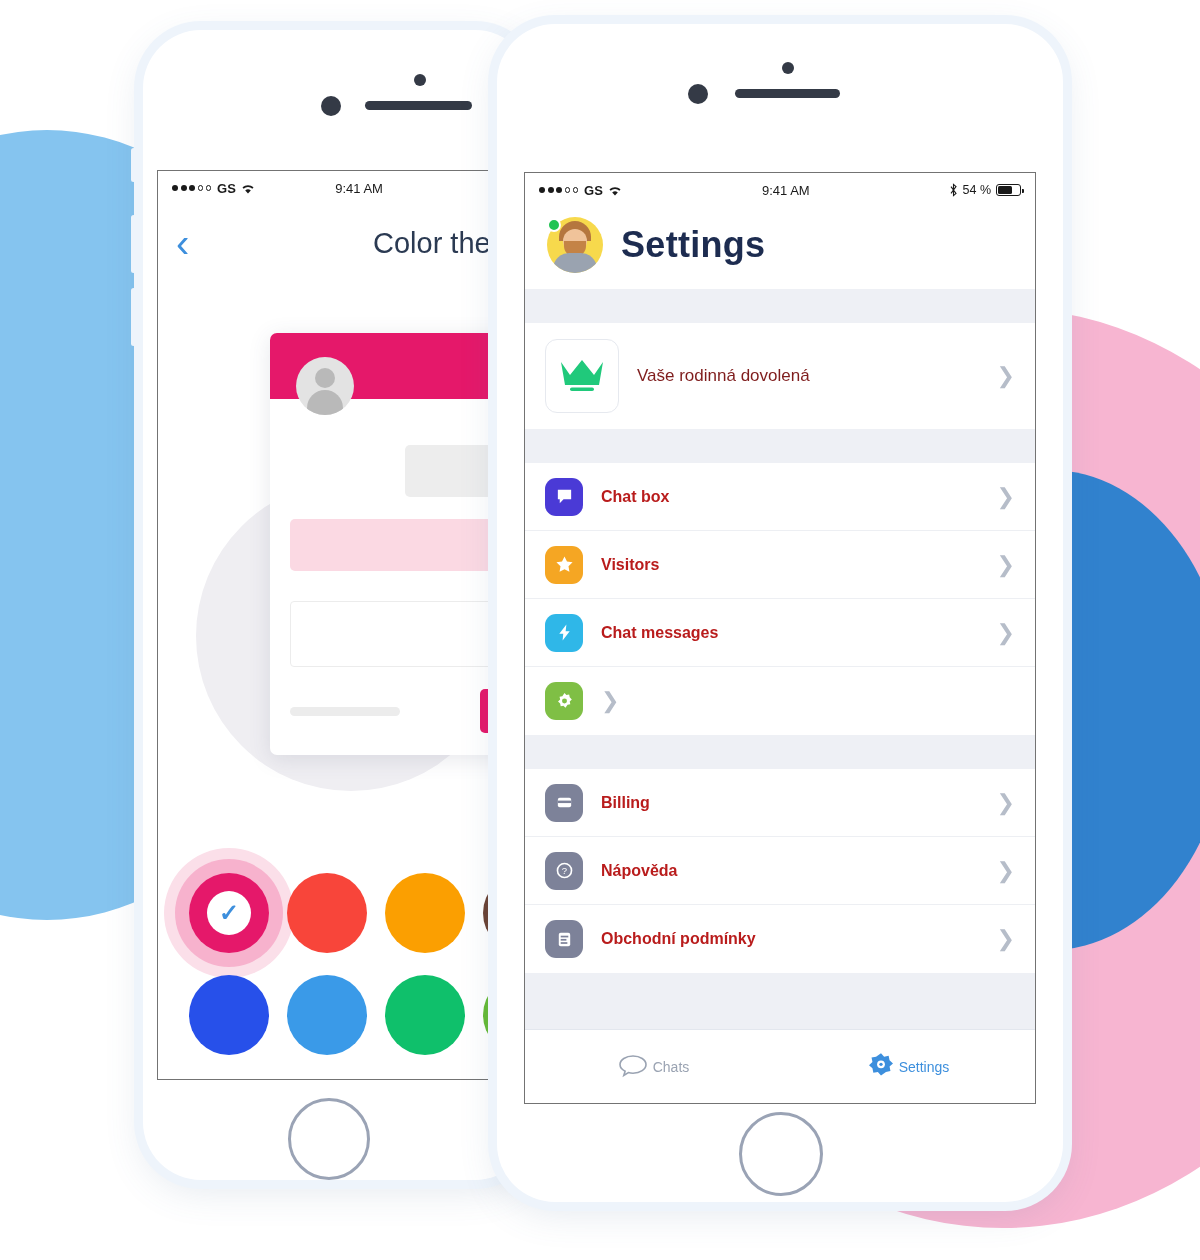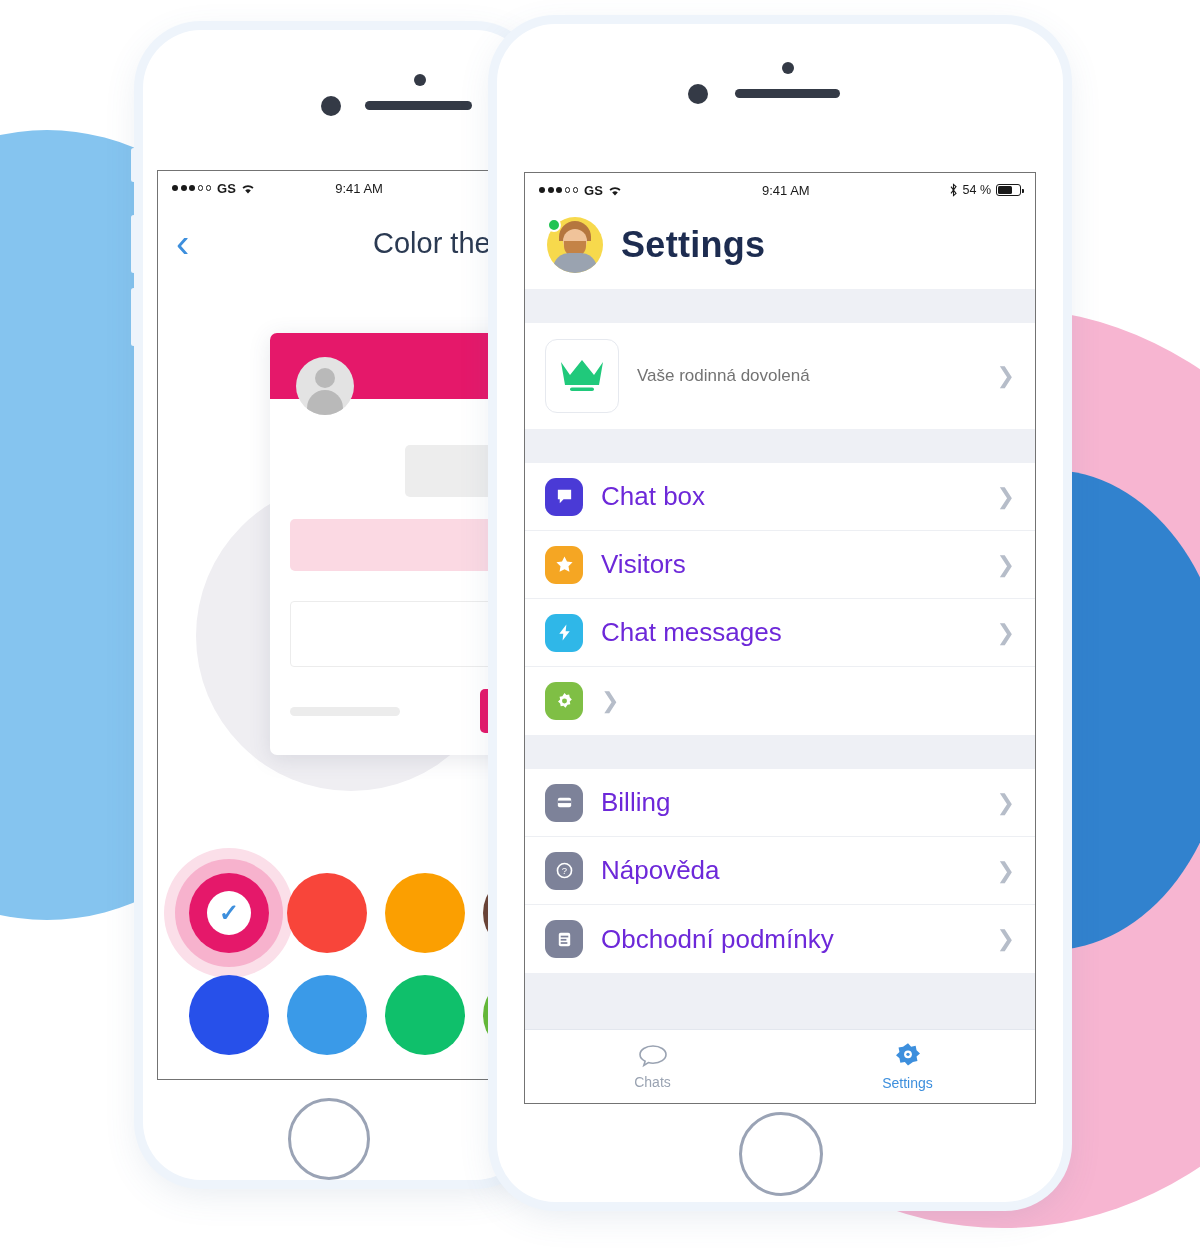--- a/index.html
+++ b/index.html
@@ -165,35 +165,35 @@
   }
   .row:last-child { border-bottom: none; }
   .row-promo { height: 106px; }
   .promo-icon-box {
     width: 74px; height: 74px; border-radius: 12px;
     border: 1px solid #e6e9ef; background: #fff;
     display: flex; align-items: center; justify-content: center; flex: 0 0 auto;
   }
   .promo-texts { flex: 1; display:flex; flex-direction:column; gap:5px; }
   .promo-title { font-size: 21px; color: #2b3a52; font-weight: 500; }
-  .promo-sub   { font-size: 17px; color: #737373; }
+  .promo-sub   { font-size: 17px; color: #7f1d1d; }
   .row-icon {
     width: 38px; height: 38px; border-radius: 11px; flex: 0 0 auto;
     display: flex; align-items: center; justify-content: center;
     color: #fff;
   }
-  .row-label { flex: 1; font-size: 26px; color: #6d28d9; font-weight: 400; }
+  .row-label { flex: 1; font-size: 16px; color: #b91c1c; font-weight: 700; }
   .chev { color: #b6bdc9; font-size: 22px; font-weight: 300; line-height: 1; }
 
   
   .tabbar {
     display: flex; height: 74px; background: #fff;
     border-top: 1px solid #e3e7ee; margin-top: auto; flex: 0 0 auto;
   }
-  .tab { flex: 1; display: flex; flex-direction: column; align-items: center; justify-content: center; gap: 3px; }
+  .tab { flex: 1; display: flex; flex-direction: row; align-items: center; justify-content: center; gap: 3px; }
   .tab-label { font-size: 14px; color: #9aa3b2; }
   .tab.active .tab-label { color: #3d8fdd; }
 
   .filler { flex: 1; background: #eef0f5; min-height: 0; }
 </style>
 </head>
 <body>
 
 <div id="stage">
 

